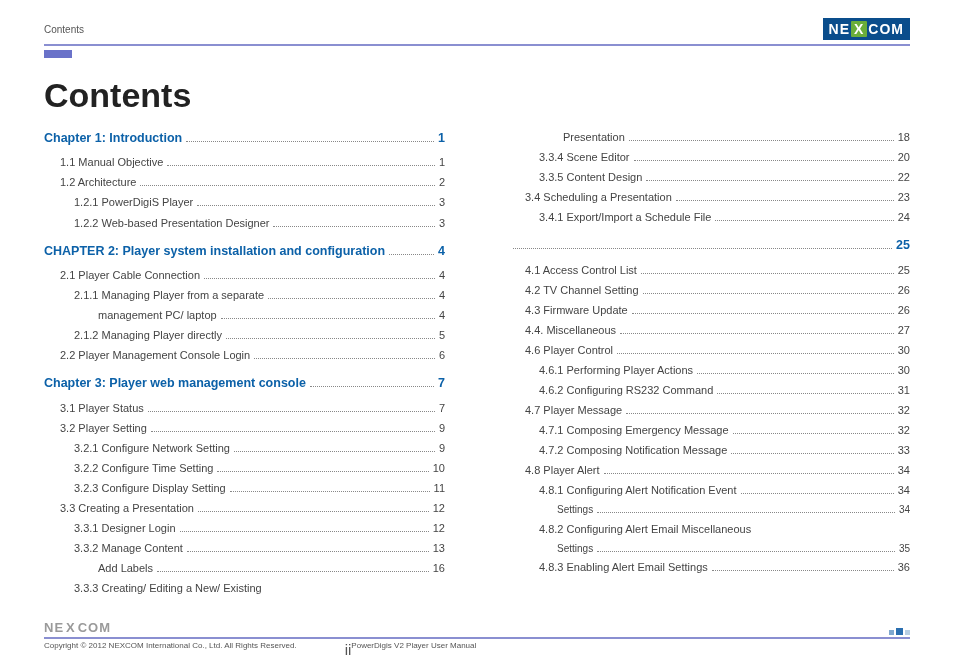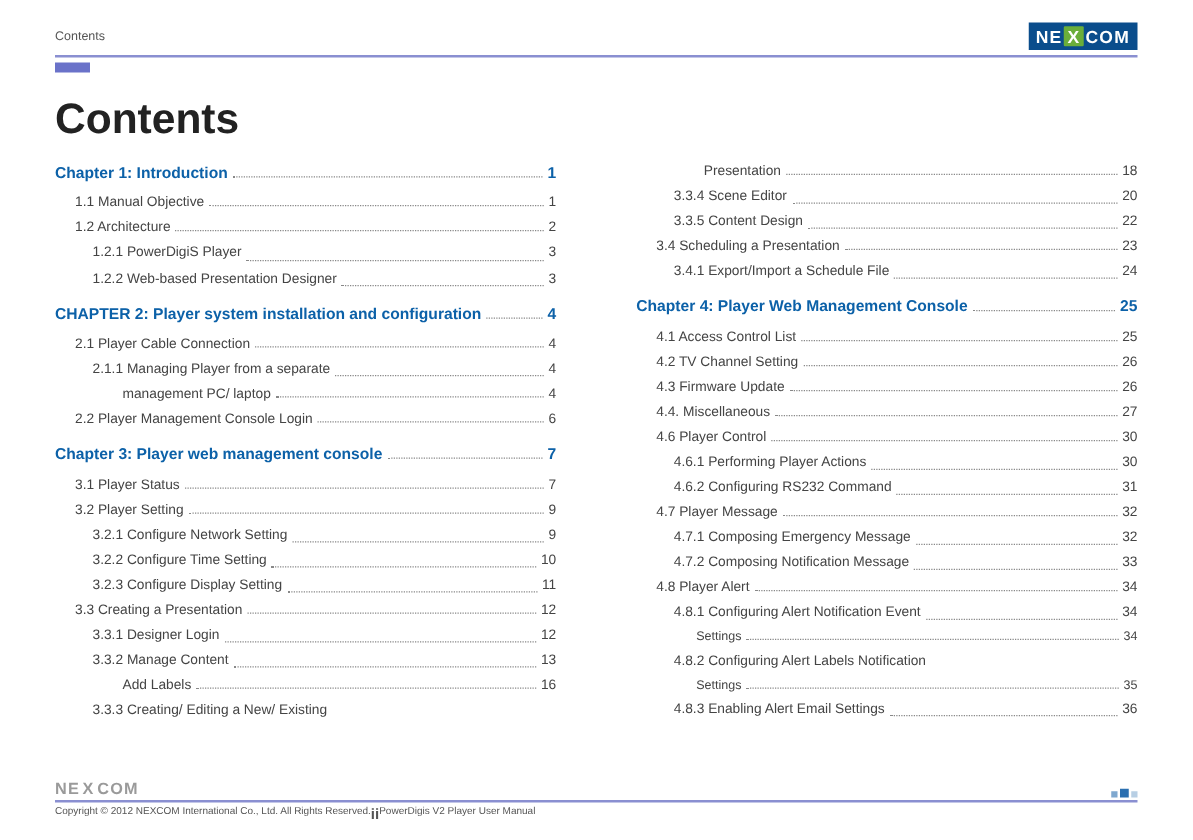--- a/index.html
+++ b/index.html
@@ -85,21 +85,21 @@
     .toc-entry .page { flex: 0 0 auto; }
     .chapter {
       font-weight: 700;
       color: #0c61a8;
       font-size: 12.5px;
       margin-top: 10px;
       margin-bottom: 6px;
     }
     .chapter:first-child { margin-top: 0; }
     .lvl1 { padding-left: 16px; }
-    .lvl2 { padding-left: 30px; align-items: flex-end; }
+    .lvl2 { padding-left: 30px; }
     .lvl3 { padding-left: 54px; justify-content: space-between; }
     .lvl2s { padding-left: 48px; font-size: 10px; }
     .footer {
       position: absolute;
       left: 44px; right: 44px; bottom: 14px;
     }
     .footer-logo-row {
       display: flex;
       justify-content: space-between;
       align-items: flex-end;
@@ -123,22 +123,23 @@
       background: #8a8fd1;
       margin-bottom: 2px;
     }
     .footer-text {
       display: flex;
       justify-content: flex-start;
       font-size: 8px;
       color: #555;
     }
     .footer-center {
-      font-weight: bold;
-      font-size: 12px;
+      font-weight: normal;
+      font-size: 15px;
+      margin-left: 48px;
     }
   </style>
 </head>
 <body>
 
 <div class="header">
   <span class="header-label">Contents</span>
   <div class="logo">
     <span class="logo-box">
       <span>NE</span>
@@ -192,20 +193,25 @@
       <div class="toc-entry lvl2">
         <span class="label">2.1.1 Managing Player from a separate</span>
         <span class="dots"></span>
         <span class="page">4</span>
       </div>
       <div class="toc-entry lvl3">
         <span class="label">management PC/ laptop</span>
         <span class="dots"></span>
         <span class="page">4</span>
       </div>
+      <div class="toc-entry lvl2">
+        <span class="label">2.1.2 Managing Player directly</span>
+        <span class="dots"></span>
+        <span class="page">5</span>
+      </div>
       <div class="toc-entry lvl1">
         <span class="label">2.2 Player Management Console Login</span>
         <span class="dots"></span>
         <span class="page">6</span>
       </div>
       <div class="toc-entry chapter">
         <span class="label">Chapter 3: Player web management console</span>
         <span class="dots"></span>
         <span class="page">7</span>
       </div>
@@ -278,21 +284,20 @@
         <span class="label">3.4 Scheduling a Presentation</span>
         <span class="dots"></span>
         <span class="page">23</span>
       </div>
       <div class="toc-entry lvl2">
         <span class="label">3.4.1 Export/Import a Schedule File</span>
         <span class="dots"></span>
         <span class="page">24</span>
       </div>
       <div class="toc-entry chapter">
-        <span class="label">Chapter 4: Player Web Management Console</span>
         <span class="dots"></span>
         <span class="page">25</span>
       </div>
       <div class="toc-entry lvl1">
         <span class="label">4.1 Access Control List</span>
         <span class="dots"></span>
         <span class="page">25</span>
       </div>
       <div class="toc-entry lvl1">
         <span class="label">4.2 TV Channel Setting</span>
@@ -348,21 +353,21 @@
         <span class="label">4.8.1 Configuring Alert Notification Event</span>
         <span class="dots"></span>
         <span class="page">34</span>
       </div>
       <div class="toc-entry lvl2s">
         <span class="label">Settings</span>
         <span class="dots"></span>
         <span class="page">34</span>
       </div>
       <div class="toc-entry lvl2">
-        <span class="label">4.8.2 Configuring Alert Labels Notification</span>
+        <span class="label">4.8.2 Configuring Alert Email Miscellaneous</span>
       </div>
       <div class="toc-entry lvl2s">
         <span class="label">Settings</span>
         <span class="dots"></span>
         <span class="page">35</span>
       </div>
       <div class="toc-entry lvl2">
         <span class="label">4.8.3 Enabling Alert Email Settings</span>
         <span class="dots"></span>
         <span class="page">36</span>

